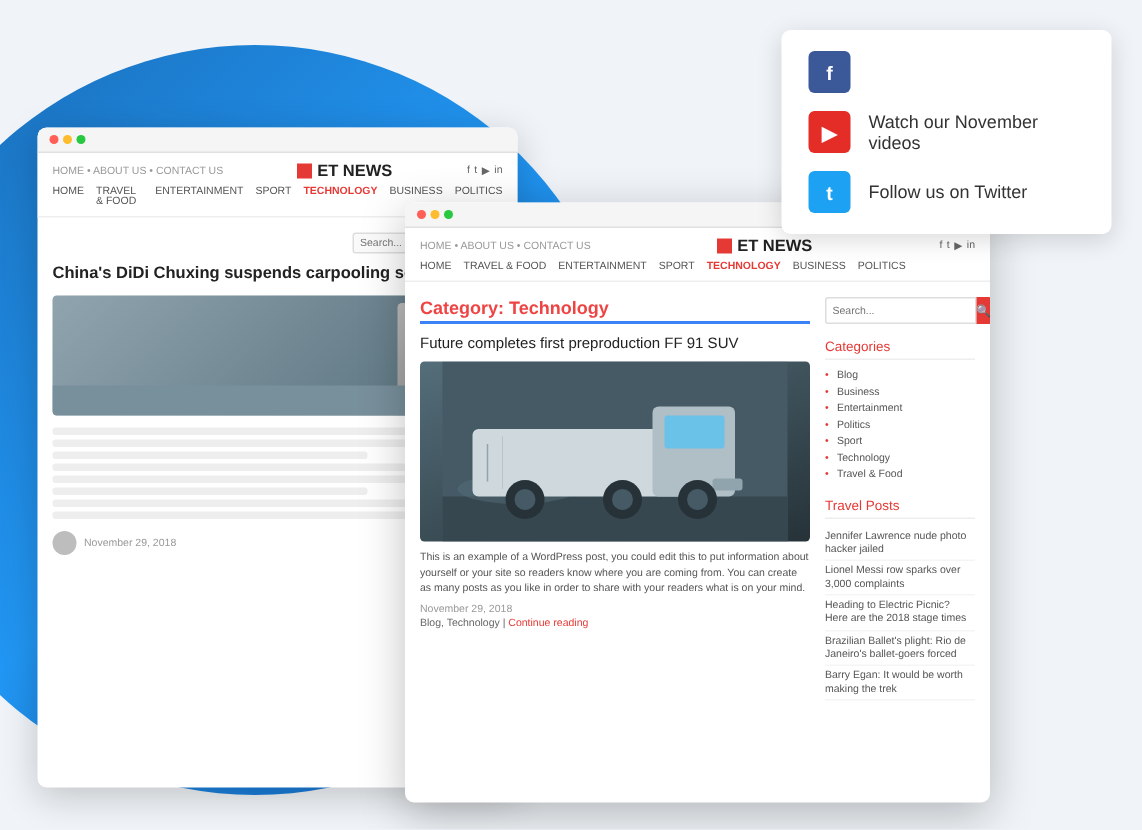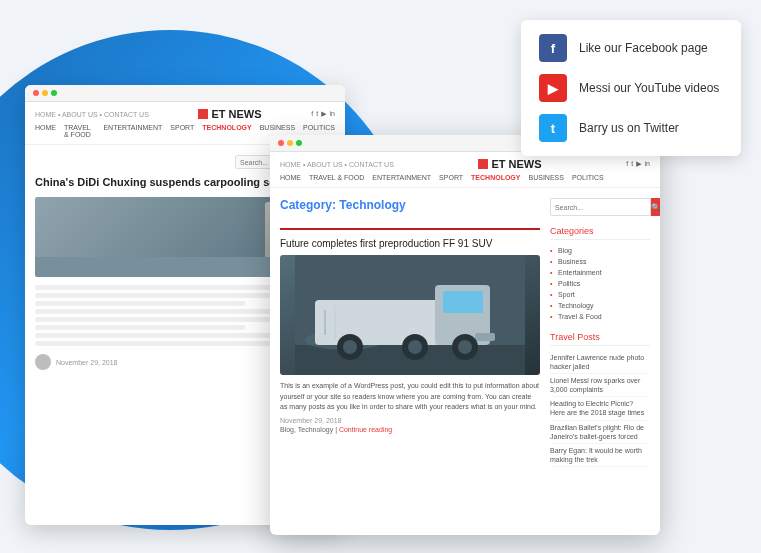--- a/index.html
+++ b/index.html
@@ -245,24 +245,24 @@
       flex: 1;
       min-width: 0;
     }
     .front-sidebar {
       width: 100px;
       flex-shrink: 0;
     }
     .category-title {
       font-size: 12px;
       font-weight: bold;
-      color: #3b82f6;
+      color: #ef4444;
       margin-bottom: 8px;
-      border-bottom: 2px solid #b91c1c;
-      padding-bottom: 16px;
+      border-bottom: 2px solid #3b82f6;
+      padding-bottom: 2px;
     }
     .article-title-front {
       font-size: 10px;
       font-weight: normal;
       color: #222;
       margin-bottom: 6px;
     }
     .article-img-front {
       width: 100%;
       height: 120px;
@@ -352,29 +352,28 @@
     }
   </style>
 </head>
 <body>
 
 <div class="bg-circle"></div>
 
 <div class="social-panel">
   <div class="social-panel-item">
     <div class="social-icon facebook-icon">f</div>
-    <span class="social-panel-text">Like our Facebook page</span>
   </div>
   <div class="social-panel-item">
     <div class="social-icon youtube-icon">▶</div>
-    <span class="social-panel-text">Messi our YouTube videos</span>
+    <span class="social-panel-text">Watch our November videos</span>
   </div>
   <div class="social-panel-item">
     <div class="social-icon twitter-icon">t</div>
-    <span class="social-panel-text">Barry us on Twitter</span>
+    <span class="social-panel-text">Follow us on Twitter</span>
   </div>
 </div>
 
 <div class="window-back">
   <div class="browser-bar">
     <div class="browser-dots">
       <div class="dot dot-red"></div>
       <div class="dot dot-yellow"></div>
       <div class="dot dot-green"></div>
     </div>

